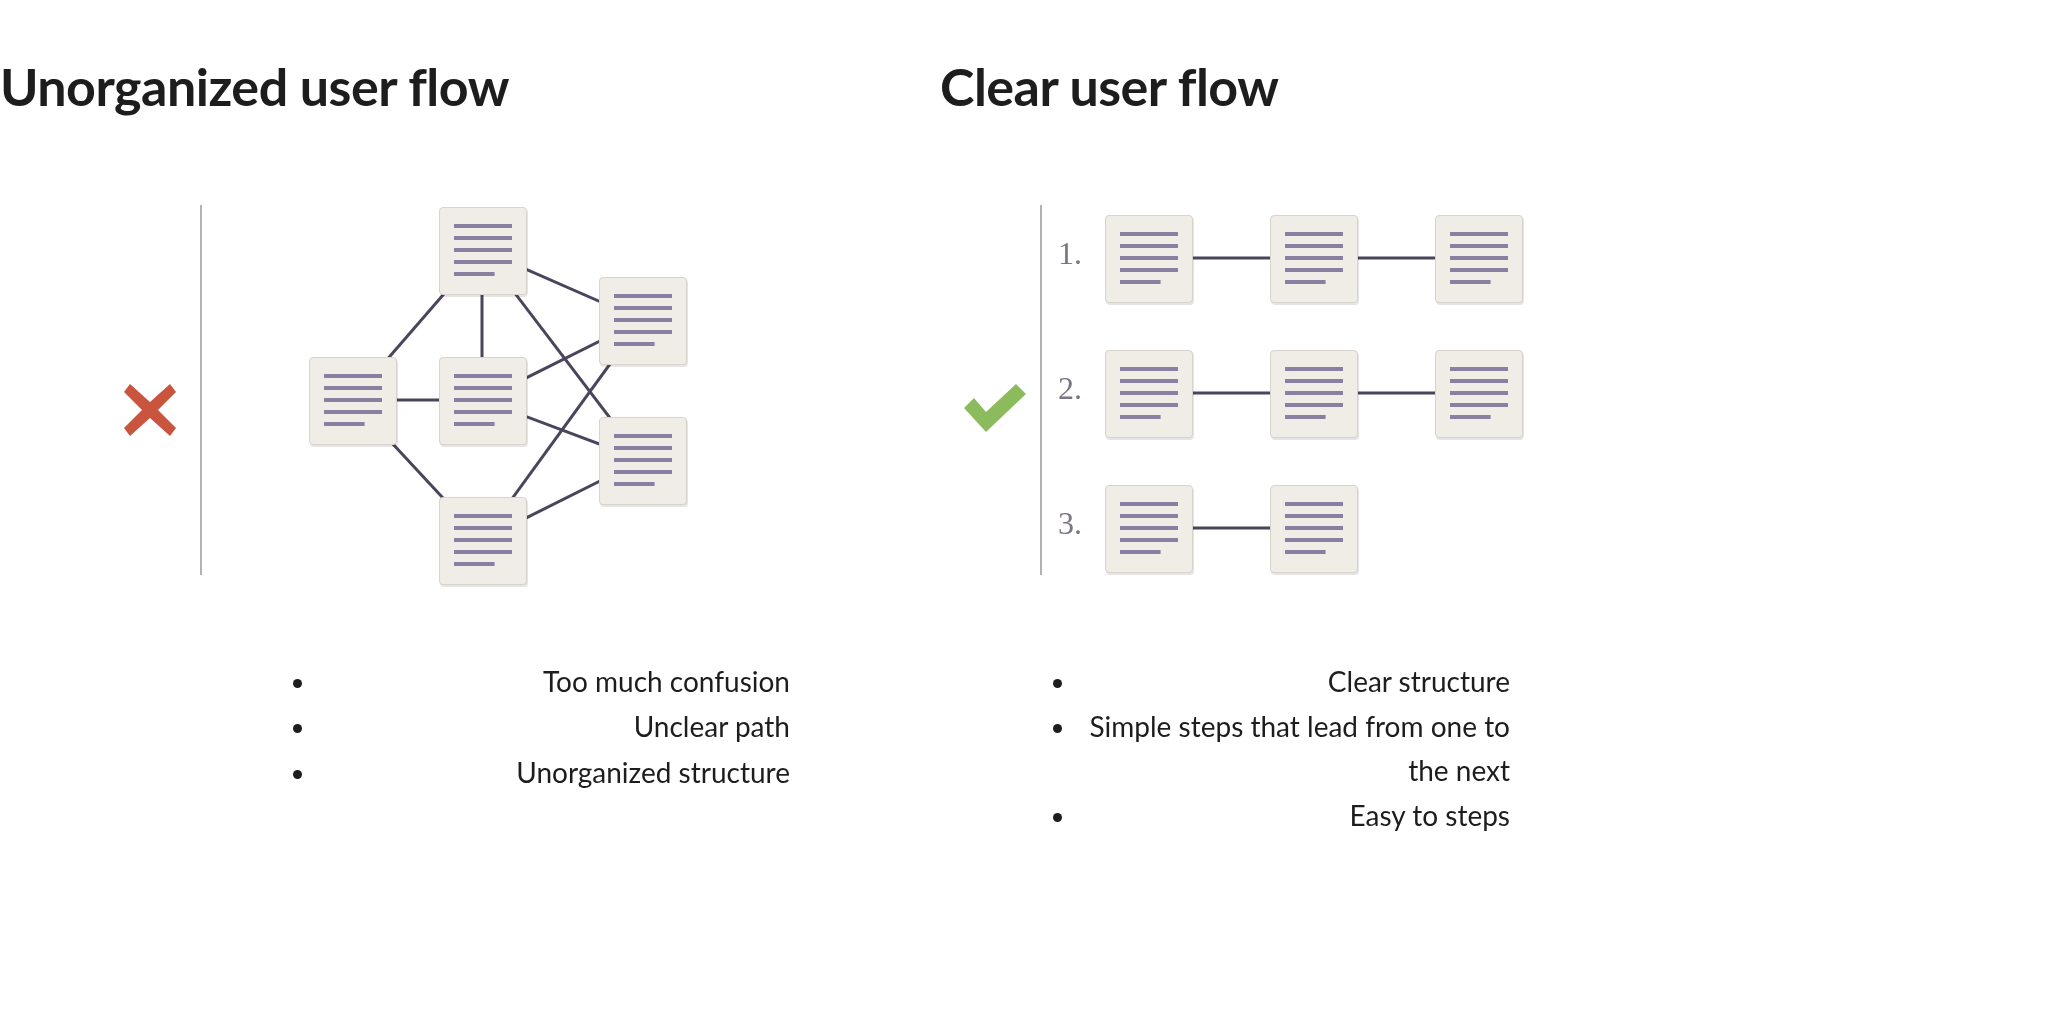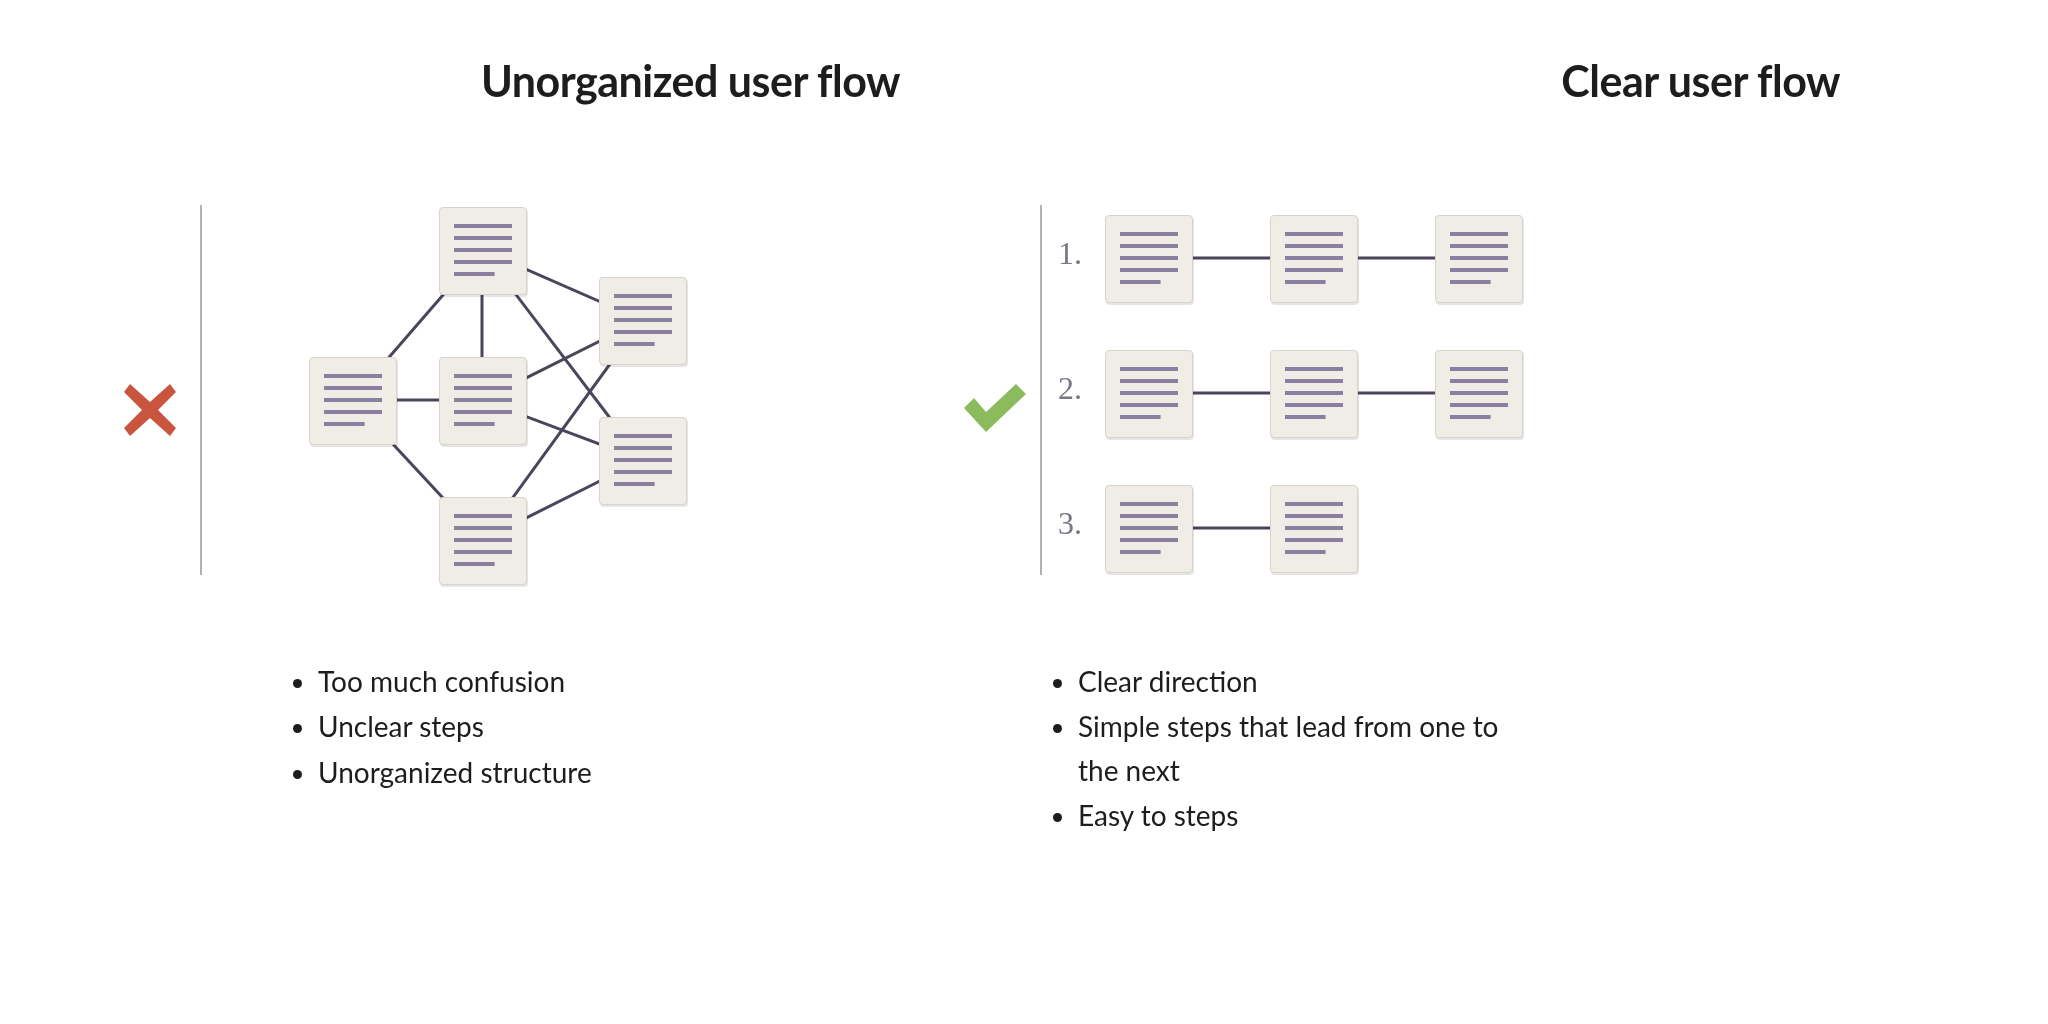--- a/index.html
+++ b/index.html
@@ -15,23 +15,23 @@
     position: absolute;
     top: 0;
   }
   .panel-left  { left: 0;   width: 900px; }
   .panel-right { left: 940px; width: 900px; }
 
   .title {
     position: absolute;
     top: 55px;
     width: 100%;
-    text-align: right;
+    text-align: left;
     font-weight: 700;
-    font-size: 43px;
+    font-size: 52px;
     letter-spacing: -0.5px;
   }
 
   
   .status-icon {
     position: absolute;
     left: 120px;
     top: 380px;
   }
   .status-icon svg { display:block; }
@@ -81,20 +81,21 @@
     font-family: Georgia, "Times New Roman", serif;
     font-size: 32px;
     color: #7b7585;
   }
 
   
   .bullets {
     position: absolute;
     font-size: 28px;
     line-height: 1.55;
+    text-align: right;
   }
   .bullets ul { margin: 0; padding-left: 28px; }
   .bullets li { padding-bottom: 2px; }
 </style>
 </head>
 <body>
 
 <div class="panel panel-left">
 
   <div class="title">Unorganized user flow</div>
@@ -126,21 +127,21 @@
   <div class="doc" style="left:309px; top:357px;"></div>
   <div class="doc" style="left:439px; top:207px;"></div>
   <div class="doc" style="left:439px; top:357px;"></div>
   <div class="doc" style="left:439px; top:497px;"></div>
   <div class="doc" style="left:599px; top:277px;"></div>
   <div class="doc" style="left:599px; top:417px;"></div>
 
   <div class="bullets" style="left:290px; top:660px; width:500px;">
     <ul>
       <li>Too much confusion</li>
-      <li>Unclear steps</li>
+      <li>Unclear path</li>
       <li>Unorganized structure</li>
     </ul>
   </div>
 </div>
 
 <div class="panel panel-right">
 
   <div class="title">Clear user flow</div>
 
   <div class="status-icon" style="left:20px;">
@@ -169,18 +170,18 @@
 
   <div class="doc" style="left:165px; top:350px;"></div>
   <div class="doc" style="left:330px; top:350px;"></div>
   <div class="doc" style="left:495px; top:350px;"></div>
 
   <div class="doc" style="left:165px; top:485px;"></div>
   <div class="doc" style="left:330px; top:485px;"></div>
 
   <div class="bullets" style="left:110px; top:660px; width:460px;">
     <ul>
-      <li>Clear direction</li>
+      <li>Clear structure</li>
       <li>Simple steps that lead from one to the next</li>
       <li>Easy to steps</li>
     </ul>
   </div>
 </div>
 
 </body></html>

